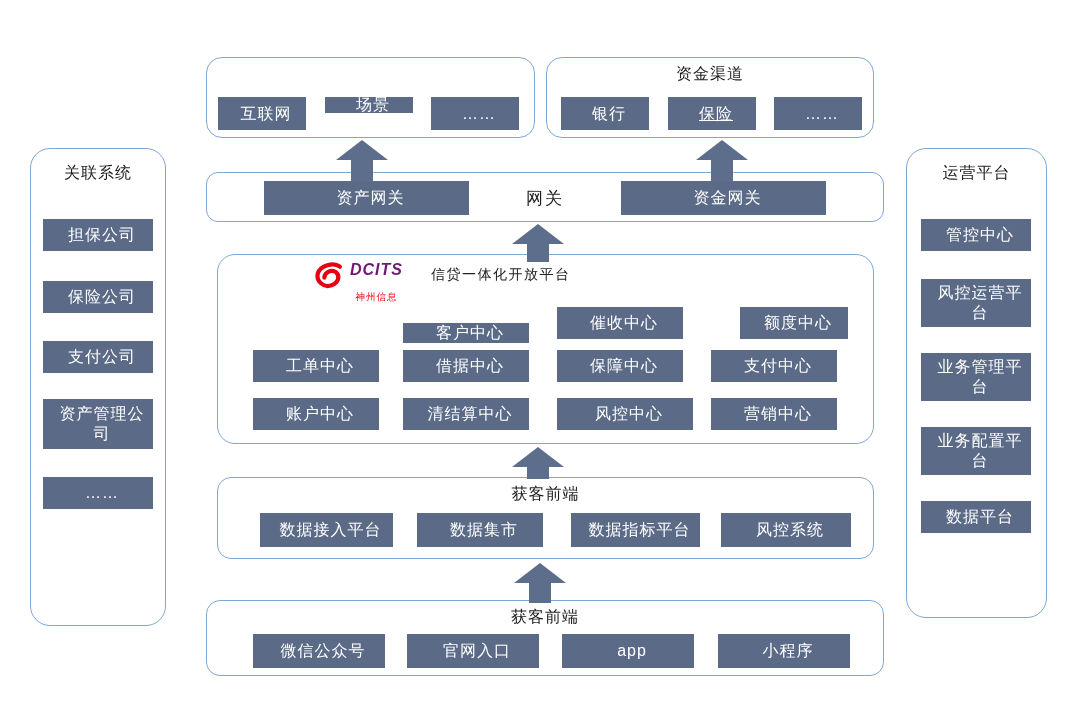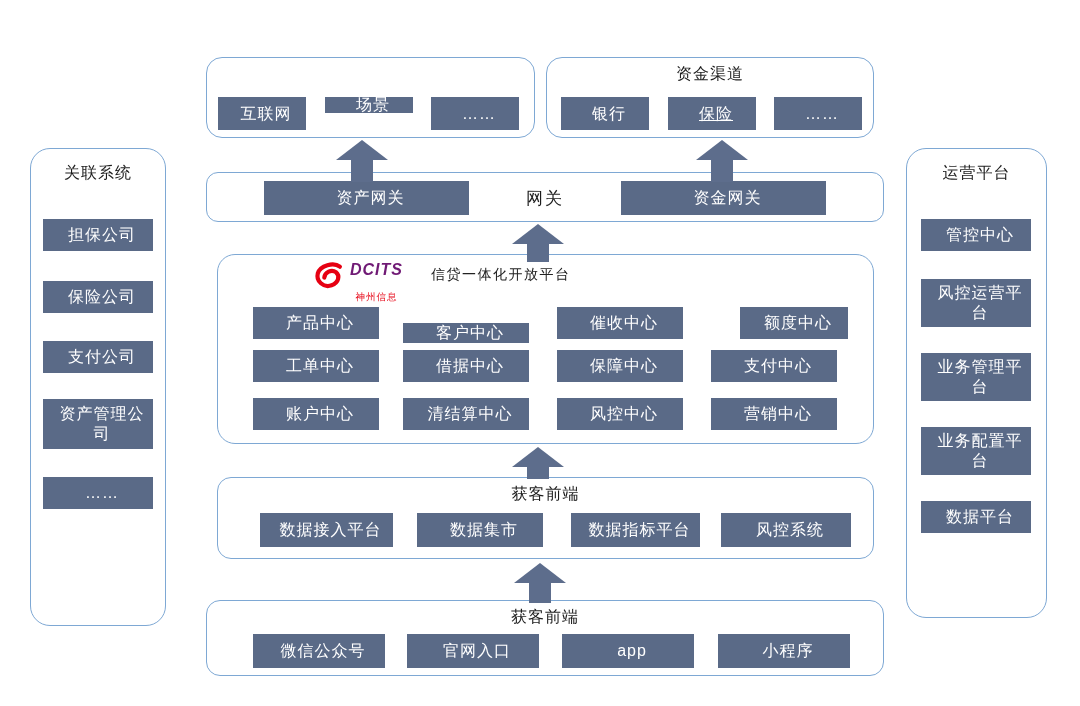--- a/index.html
+++ b/index.html
@@ -104,33 +104,32 @@
         <path d="M28 7 C23 1 9 1.5 5 9 C1.5 16 7.5 24.5 16 23.5 C23.5 22.5 26.5 16 23 11.5 C19.5 7.5 12 9 10.5 14.5" fill="none" stroke="#e60012" stroke-width="4.2" stroke-linecap="round"></path>
       </svg>
     </span>
     <span class="logo-txt">
       <span class="logo-brand">DCITS</span>
       <span class="logo-company">神州信息</span>
     </span>
   </div>
   <div class="platform-title">信贷一体化开放平台</div>
 
-  <div class="node" style="left:35px;top:52px;width:126px;height:32px;">产品中心</div>
   <div class="node" style="left:185px;top:68px;width:126px;height:20px;">客户中心</div>
   <div class="node" style="left:339px;top:52px;width:126px;height:32px;">催收中心</div>
   <div class="node" style="left:478px;top:52px;width:108px;height:32px;margin-left:44px;">额度中心</div>
 
   <div class="node" style="left:35px;top:95px;width:126px;height:32px;">工单中心</div>
   <div class="node" style="left:185px;top:95px;width:126px;height:32px;">借据中心</div>
   <div class="node" style="left:493px;top:95px;width:126px;height:32px;">支付中心</div>
   <div class="node" style="left:339px;top:95px;width:126px;height:32px;">保障中心</div>
 
   <div class="node" style="left:35px;top:143px;width:126px;height:32px;">账户中心</div>
   <div class="node" style="left:185px;top:143px;width:126px;height:32px;">清结算中心</div>
-  <div class="node" style="left:339px;top:143px;width:126px;height:32px;">风控中心</div>
+  <div class="node" style="left:339px;top:143px;width:136px;height:32px;">风控中心</div>
   <div class="node" style="left:493px;top:143px;width:126px;height:32px;">营销中心</div>
 </div>
 
 <div class="panel" style="left:217px;top:477px;width:657px;height:82px;border-radius:14px;">
   <div class="sec-title" style="top:6px;">获客前端</div>
   <div class="node" style="left:42px;top:35px;width:133px;height:34px;">数据接入平台</div>
   <div class="node" style="left:199px;top:35px;width:126px;height:34px;">数据集市</div>
   <div class="node" style="left:353px;top:35px;width:129px;height:34px;">数据指标平台</div>
   <div class="node" style="left:503px;top:35px;width:130px;height:34px;">风控系统</div>
 </div>

